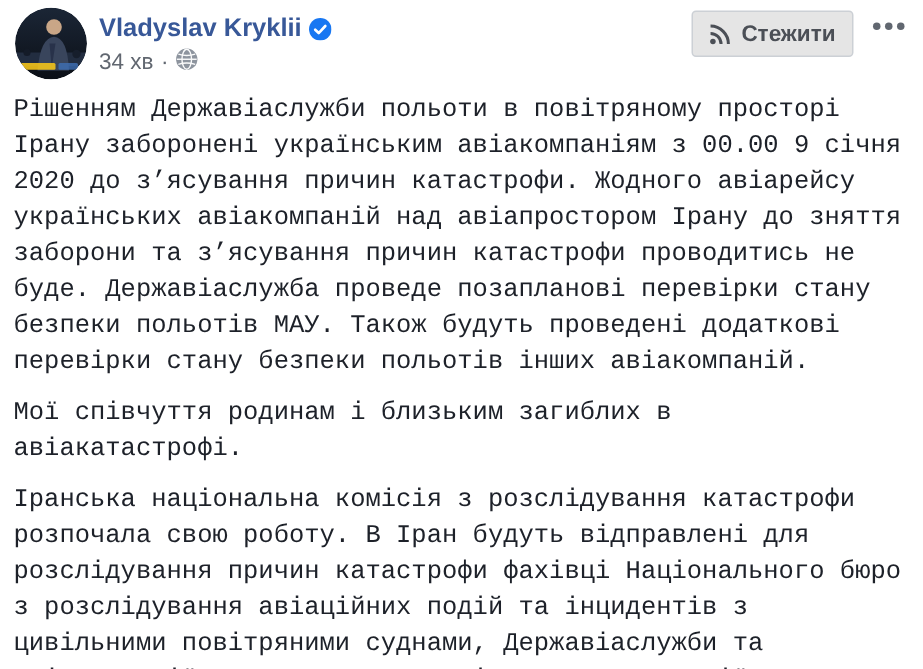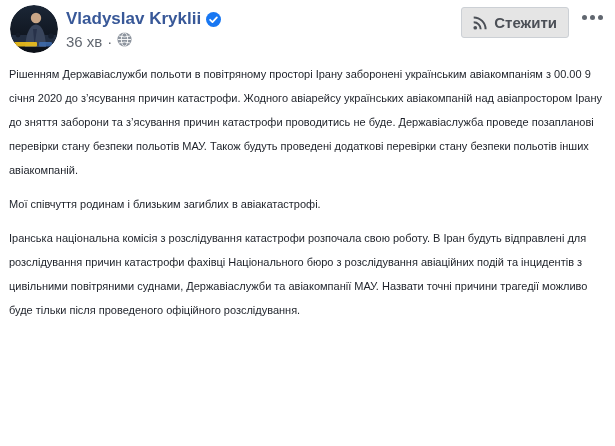--- a/index.html
+++ b/index.html
@@ -74,23 +74,24 @@
     gap: 3px;
     padding: 8px 3px;
     cursor: pointer;
   }
   .more .dot { width: 5px; height: 5px; border-radius: 50%; background: #616770; }
 
   
   .pbody { padding: 9px 7px 0 9px; }
   .pbody p {
     margin: 0 0 10px;
-    font-size: 11px;
+    font-size: 17px;
     line-height: 24px;
     color: #1d2129;
+    font-family: Liberation Mono, monospace;
   }
 </style>
 </head>
 <body>
 
 <div class="post">
 
   <div class="header">
 
     <div class="avatar">
@@ -122,21 +123,21 @@
       <div class="name-row">
         <a class="author">Vladyslav Kryklii</a>
         <span class="badge">
           <svg width="15" height="15" viewBox="0 0 16 16">
             <circle cx="8" cy="8" r="8" fill="#1877f2"></circle>
             <path d="M4.4 8.3 L6.9 10.7 L11.6 5.7" stroke="#ffffff" stroke-width="1.9" fill="none" stroke-linecap="round" stroke-linejoin="round"></path>
           </svg>
         </span>
       </div>
       <div class="meta">
-        <span class="ts">36 хв</span>
+        <span class="ts">34 хв</span>
         <span class="sep">·</span>
         <span class="globe">
           <svg width="15" height="15" viewBox="0 0 16 16">
             <circle cx="8" cy="8" r="7.6" fill="#8d949e"></circle>
             <g stroke="#ffffff" stroke-width="1" fill="none" opacity="0.95">
               <ellipse cx="8" cy="8" rx="3.4" ry="7.1"></ellipse>
               <line x1="0.9" y1="8" x2="15.1" y2="8"></line>
               <path d="M2 4.3 Q8 6.3 14 4.3"></path>
               <path d="M2 11.7 Q8 9.7 14 11.7"></path>
             </g>

